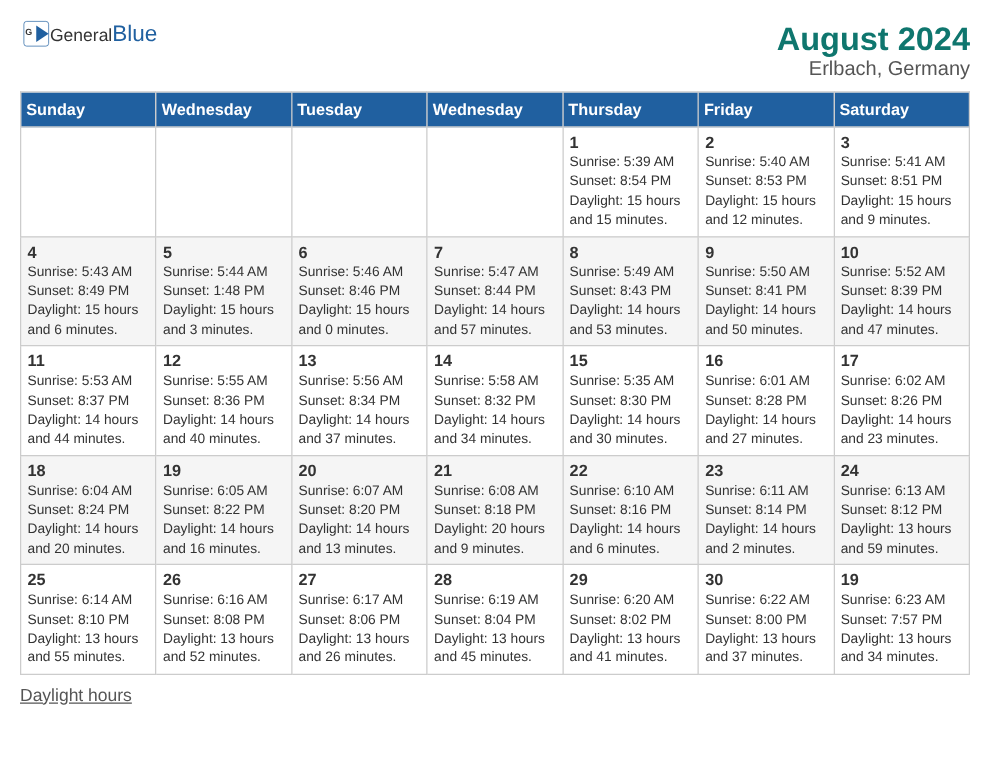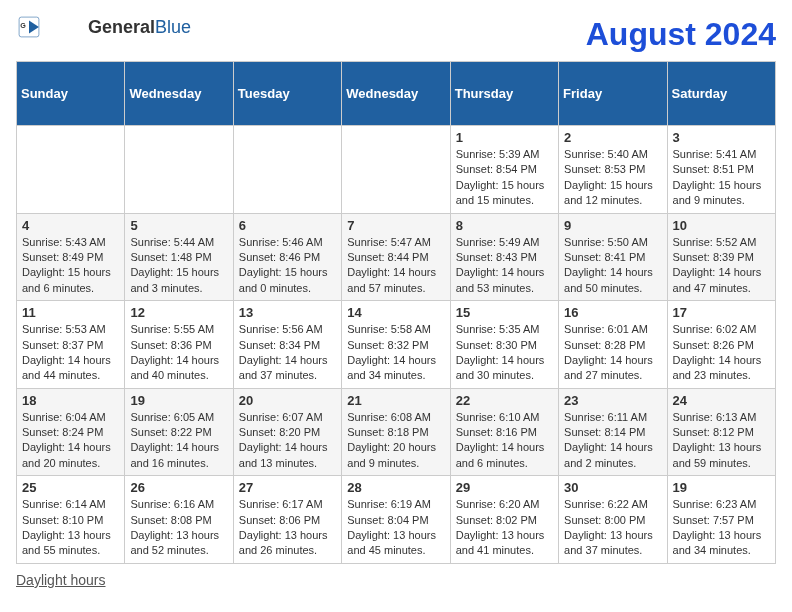--- a/index.html
+++ b/index.html
@@ -22,38 +22,38 @@
     }
     .logo-icon {
       width: 22px;
       height: 22px;
       margin-left: 2px;
     }
     .title-block {
       text-align: right;
     }
     .month-year {
-      font-size: 32px;
+      font-size: 26px;
       font-weight: bold;
-      color: #1d4ed8;
+      color: #0f766e;
       margin-left: 44px;
     }
     .location {
       font-size: 16px;
       color: #555;
     }
     .calendar {
       width: 100%;
       border-collapse: collapse;
       font-size: 11px;
     }
     .calendar th {
       background-color: #2060a0;
       color: #fff;
-      padding: 24px 4px;
+      padding: 6px 4px;
       text-align: left;
       font-size: 13px;
       font-weight: bold;
       border: 1px solid #ccc;
     }
     .calendar td {
       border: 1px solid #ccc;
       vertical-align: top;
       padding: 4px 5px;
       height: 80px;
@@ -83,25 +83,26 @@
 <body>
 
 <div class="header">
   <div class="logo">
     <svg class="logo-icon" viewBox="0 0 40 40" xmlns="http://www.w3.org/2000/svg">
       <rect x="2" y="2" width="36" height="36" rx="4" fill="#fff" stroke="#2060a0" stroke-width="1"></rect>
       <text x="4" y="22" font-size="13" font-weight="bold" fill="#333" font-family="Arial">G</text>
       <polygon points="20,8 38,20 20,32" fill="#2060a0"></polygon>
     </svg>
     <div>
-      <span style="font-size:18px;font-weight:bold;color:#333;padding-left:48px;">General</span><span style="font-size:18px;font-weight:normal;color:#2060a0;">Blue</span>
+      <span style="font-size:14px;font-weight:normal;color:#333;">General</span><span style="font-size:18px;font-weight:normal;color:#2060a0;">Blue</span>
     </div>
   </div>
   <div class="title-block">
     <div class="month-year">August 2024</div>
+    <div class="location">Erlbach, Germany</div>
   </div>
 </div>
 
 <table class="calendar">
   <thead>
     <tr>
     <th>Sunday</th>
         <th>Wednesday</th>
         <th>Tuesday</th>
         <th>Wednesday</th>

